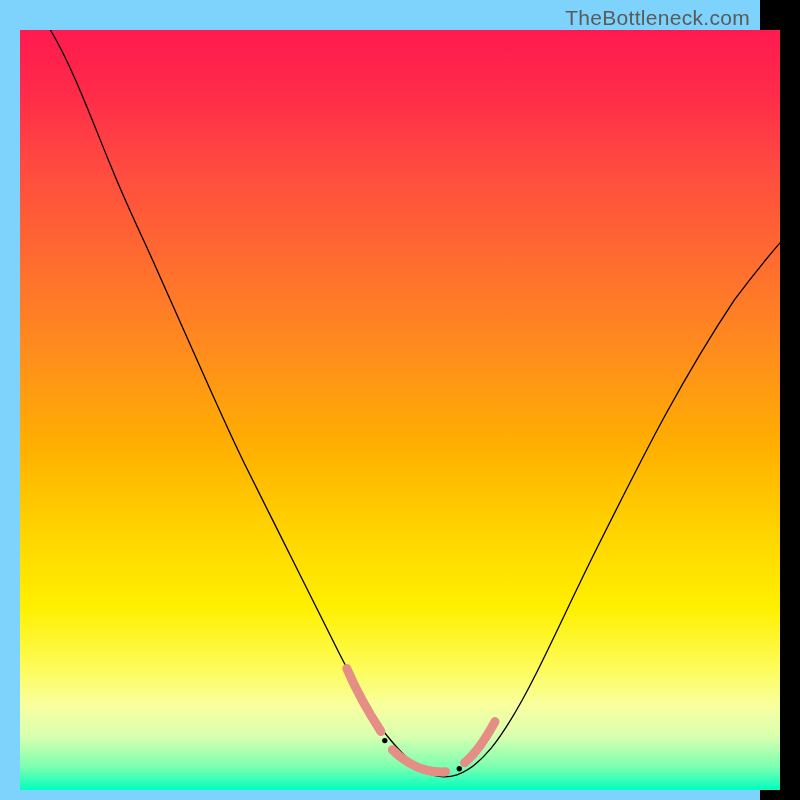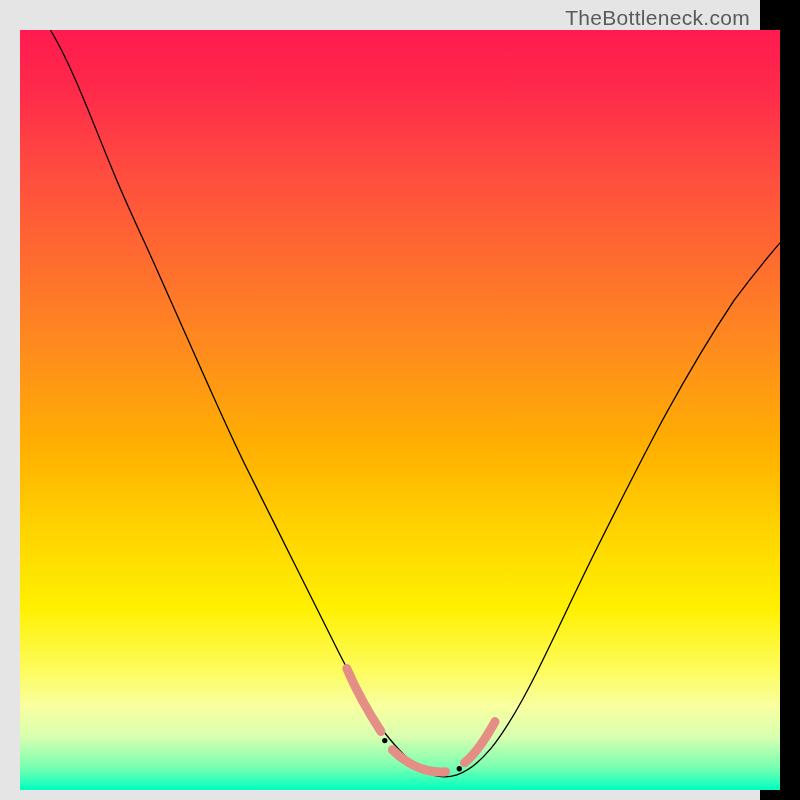--- a/index.html
+++ b/index.html
@@ -8,21 +8,21 @@
     width: 800px;
     height: 800px;
     background: #000;
     overflow: hidden;
     font-family: Arial, Helvetica, sans-serif;
   }
   .frame {
     position: relative;
     width: 760px;
     height: 800px;
-    background: #e5e5e5;
+    background: #7dd3fc;
     text-align: right;
   }
   .watermark {
     position: absolute;
     top: 6px;
     right: 10px;
     color: #5a5a5a;
     font-size: 21px;
     font-weight: 500;
     letter-spacing: 0.3px;

